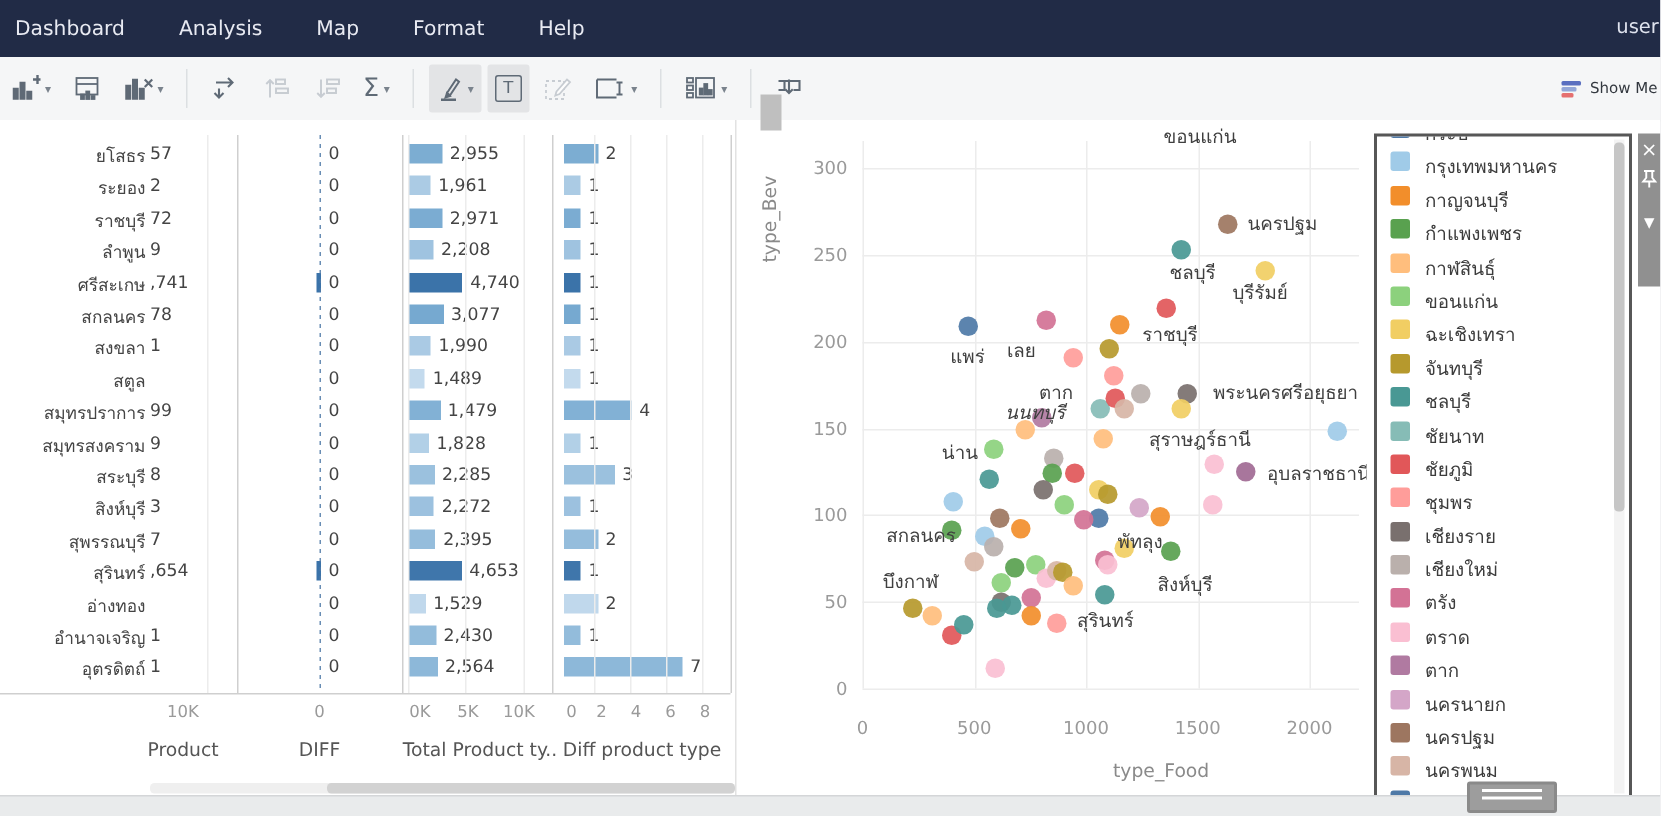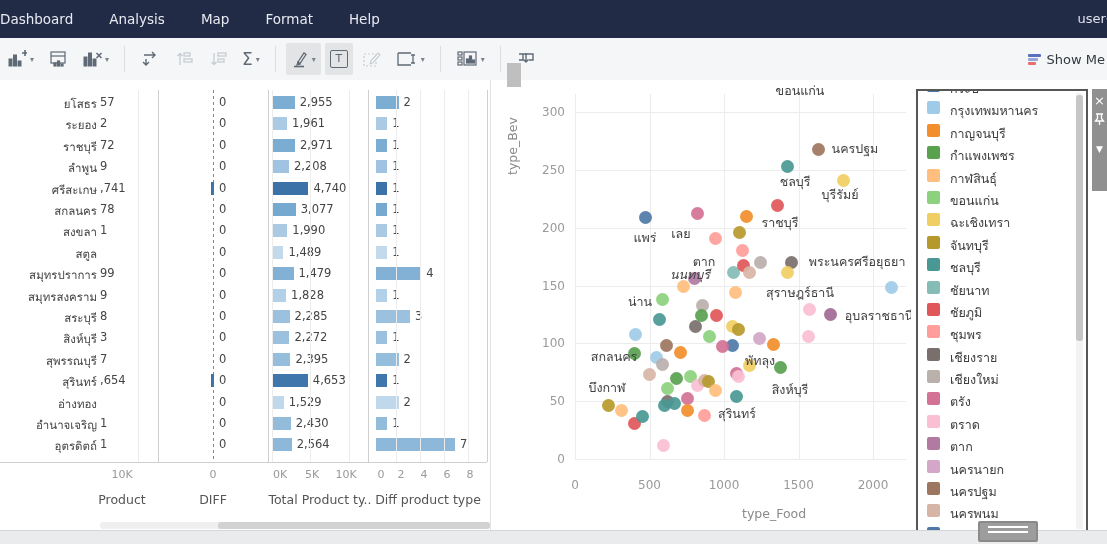--- a/index.html
+++ b/index.html
@@ -2,32 +2,32 @@
 <html><head>
 <meta charset="utf-8">
 <style>
   html,body{margin:0;padding:0;background:#e9ebee;}
   #app{position:relative;width:1107px;height:544px;overflow:hidden;
        font-family:"DejaVu Sans","Liberation Sans",sans-serif;background:#f2f3f5;}
   
   #menubar{position:absolute;left:0;top:0;width:1107px;height:38px;background:#212b46;
            display:flex;align-items:center;color:#e8eaf2;font-size:13.5px;}
   .menu-item{padding:0 18px;line-height:38px;cursor:default;white-space:nowrap;}
-  .menu-item:first-child{padding-left:0;}
+  .menu-item:first-child{padding-left:10px;}
   #menu-user{position:absolute;right:-8px;top:0;line-height:38px;font-size:13px;color:#dfe3ee;padding-right:0;}
   
   #toolbar{position:absolute;left:0;top:38px;width:1107px;height:42px;background:#f5f6f7;
            border-bottom:1px solid #d9dbde;display:flex;align-items:center;}
   .tb-btn{display:flex;align-items:center;height:32px;padding:0 5px;margin:0 2px;border-radius:2px;color:#5f6a76;}
   .tb-btn.active{background:#e3e4e6;}
   .tb-btn.disabled{color:#bcc2c9;opacity:.8;}
   .tb-caret{font-size:8px;color:#7a838d;margin-left:3px;}
   .tb-sep{width:1px;height:26px;background:#dcdfe2;margin:0 8px;}
   .sigma{font-size:17px;color:#5f6a76;}
-  #show-me{position:absolute;right:0;top:6px;display:flex;align-items:center;height:30px;padding:0 2px 0 6px;color:#33383f;font-size:13px;white-space:nowrap;}
+  #show-me{position:absolute;right:0;top:6px;display:flex;align-items:center;height:30px;padding:0 2px 0 6px;color:#33383f;font-size:10px;white-space:nowrap;}
   .sm-icon{display:inline-block;margin-right:6px;}
   .sm-icon div{height:3px;margin:1px 0;border-radius:1px;}
   
   #main{position:absolute;left:0;top:80px;width:1107px;height:450px;background:#fff;}
   #table-panel{position:absolute;left:0;top:0;width:490px;height:450px;background:#fff;border-right:1px solid #e2e2e2;overflow:hidden;}
   .t-row{position:absolute;left:0;width:490px;height:21px;}
   .t-name{position:absolute;left:0;top:3px;width:97px;text-align:right;font-size:11.5px;color:#444;}
   .t-frag{position:absolute;left:100px;top:3px;font-size:11.5px;color:#444;}
   .t-zero{position:absolute;left:219px;top:3px;font-size:11.5px;color:#444;}
   .bar{position:absolute;top:4px;height:13px;}

